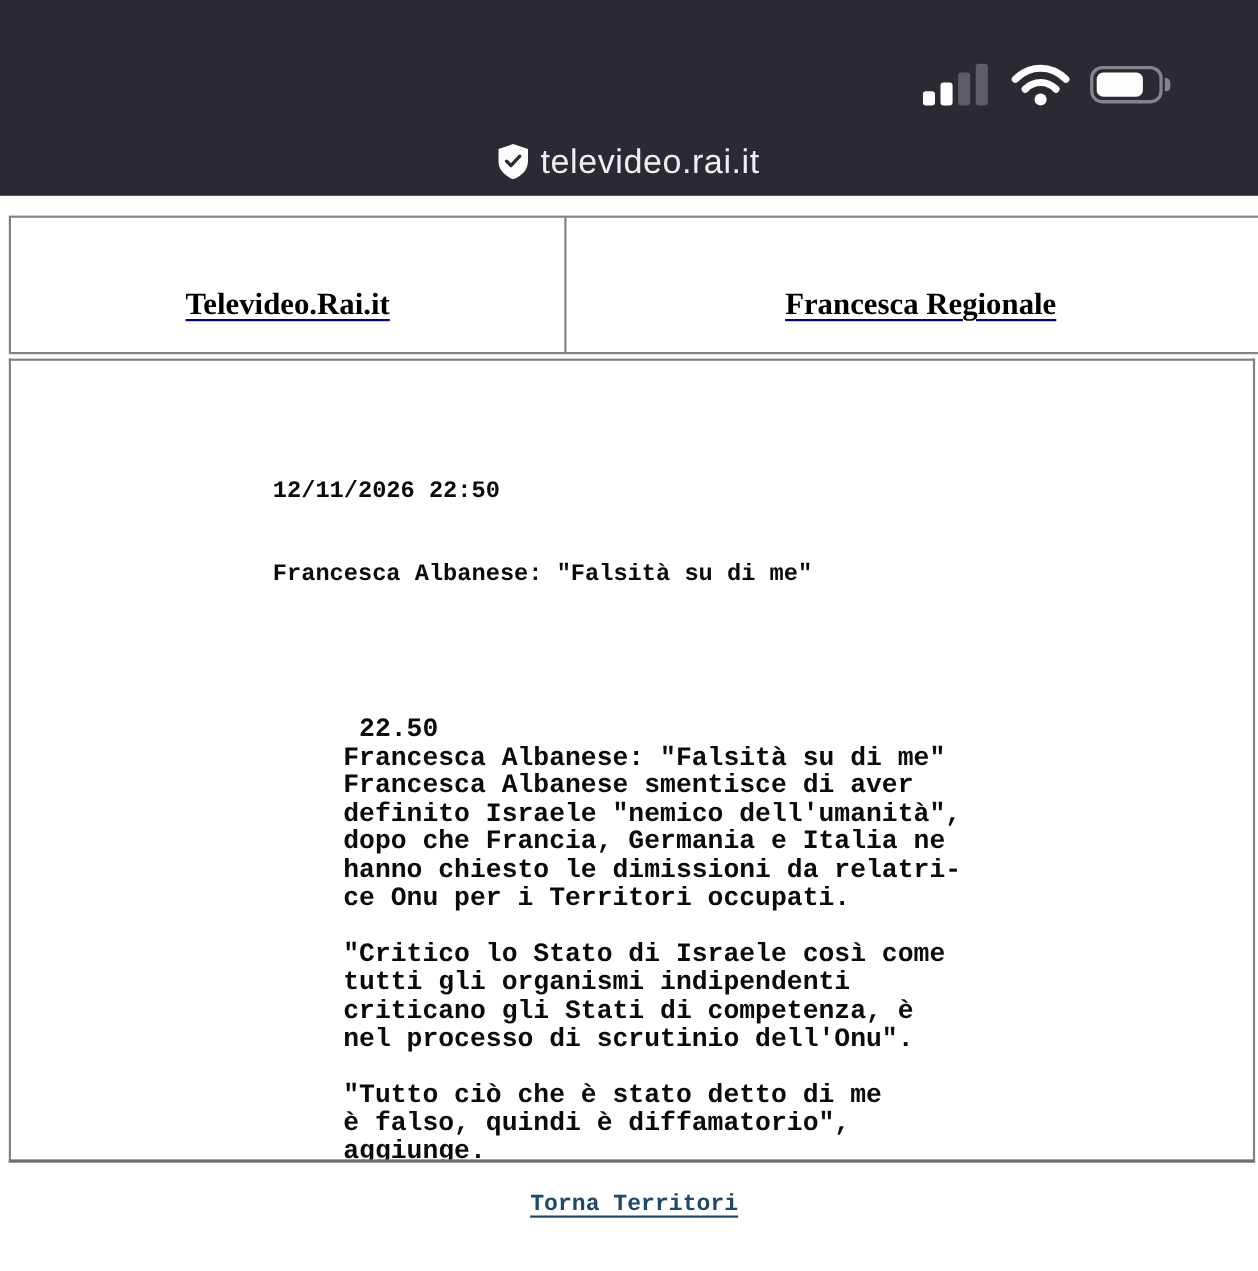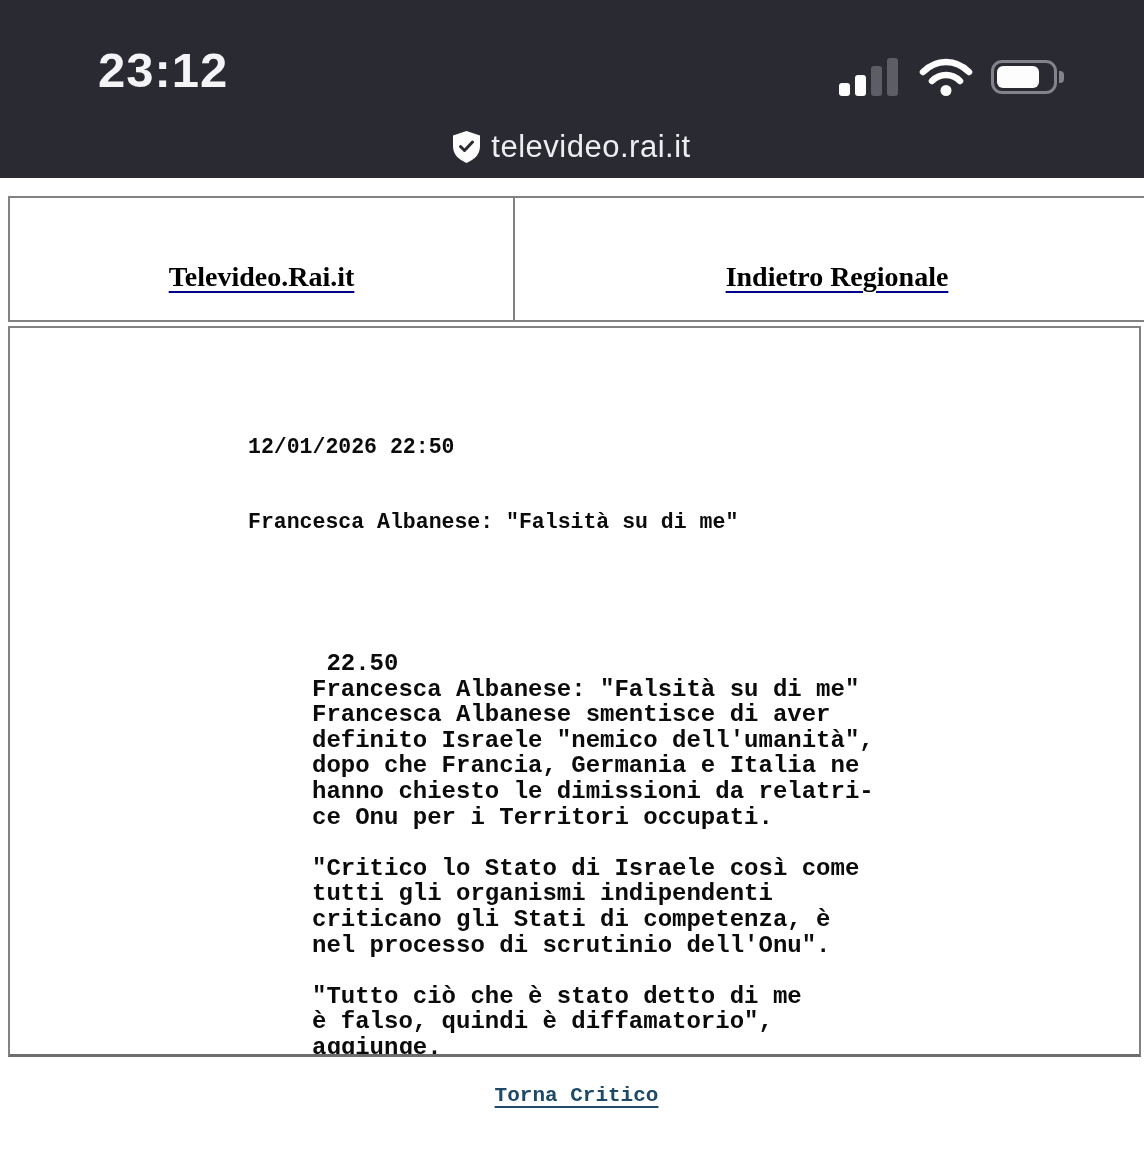--- a/index.html
+++ b/index.html
@@ -100,21 +100,20 @@
     text-underline-offset:5px;
     cursor:pointer;
   }
 </style>
 </head>
 <body>
 
 <div class="screen">
 
   <header class="statusbar">
-    <span class="time">23:12</span>
 
     <div class="status-icons">
       <svg width="62" height="40" viewBox="0 0 62 40">
         <rect x="0" y="26" width="11" height="13" rx="3" fill="#fdfdfe"></rect>
         <rect x="16" y="18" width="11" height="21" rx="3" fill="#fdfdfe"></rect>
         <rect x="32" y="9" width="11" height="30" rx="3" fill="#5d5d66"></rect>
         <rect x="48" y="1" width="11" height="38" rx="3" fill="#5d5d66"></rect>
       </svg>
       <svg width="58" height="42" viewBox="0 0 58 42">
         <path d="M6 16 C12.5 9.5 20.5 6 29 6 C37.5 6 45.5 9.5 52 16" stroke="#fdfdfe" stroke-width="6.5" fill="none" stroke-linecap="round"></path>
@@ -136,27 +135,27 @@
       </svg>
       <span class="url-text">televideo.rai.it</span>
     </div>
   </header>
 
   <nav class="nav-table">
     <div class="nav-cell left">
       <a class="nav-link">Televideo.Rai.it</a>
     </div>
     <div class="nav-cell right">
-      <a class="nav-link">Indietro Regionale</a>
+      <a class="nav-link">Francesca Regionale</a>
     </div>
   </nav>
 
   <section class="content-box">
     <div class="title-block">
-      <div>12/01/2026 22:50</div>
+      <div>12/11/2026 22:50</div>
       <div>Francesca Albanese: "Falsità su di me"</div>
     </div>
     <pre class="body-text"> 22.50
 Francesca Albanese: "Falsità su di me"
 Francesca Albanese smentisce di aver
 definito Israele "nemico dell'umanità",
 dopo che Francia, Germania e Italia ne
 hanno chiesto le dimissioni da relatri-
 ce Onu per i Territori occupati.
 
@@ -164,16 +163,16 @@
 tutti gli organismi indipendenti
 criticano gli Stati di competenza, è
 nel processo di scrutinio dell'Onu".
 
 "Tutto ciò che è stato detto di me
 è falso, quindi è diffamatorio",
 aggiunge.</pre>
   </section>
 
   <footer class="footer">
-    <a class="back-link">Torna Critico</a>
+    <a class="back-link">Torna Territori</a>
   </footer>
 
 </div>
 
 </body></html>

